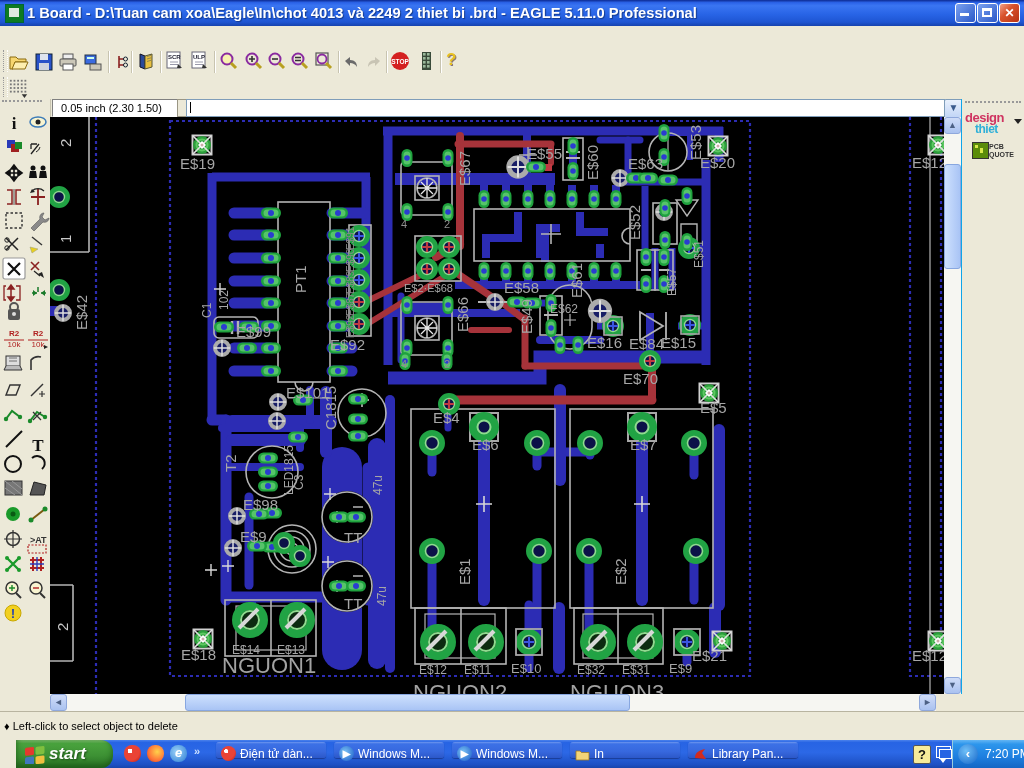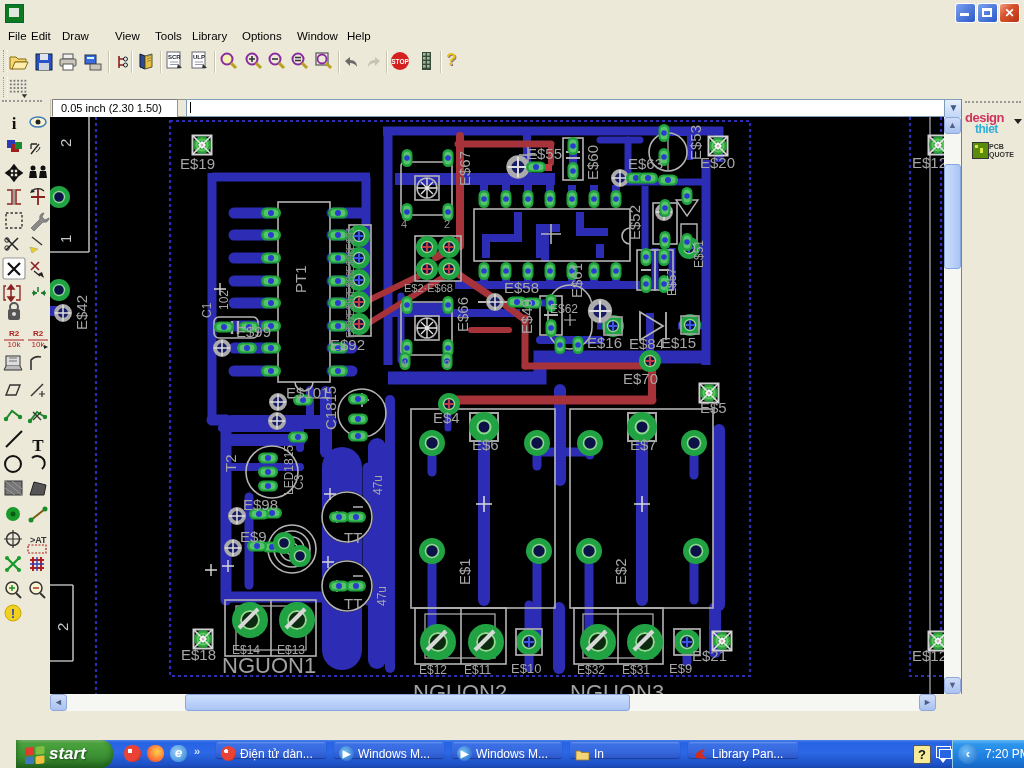--- a/index.html
+++ b/index.html
@@ -50,42 +50,34 @@
 #startb .st{position:absolute;left:33px;top:0;text-shadow:1px 1px 2px #1d4d18;}
 .qicon{position:absolute;top:5px;width:17px;height:17px;border-radius:8px;}
 .tkb{position:absolute;top:2px;height:16px;width:110px;border-radius:3px;background:linear-gradient(180deg,#6f97ef 0%,#3c71e6 12%,#3768de 60%,#2c58c8 100%);color:#fff;font-size:12px;line-height:24px;box-shadow:0 1px 1px #1a3c96;}
 .tkb .ic{position:absolute;left:5px;top:4px;width:15px;height:15px;}
 .tkb .tx{position:absolute;left:24px;top:0;white-space:nowrap;}
 #tray{position:absolute;left:936px;top:0;width:88px;height:28px;background:linear-gradient(180deg,#63b5f4 0%,#2d96ec 15%,#1e7fe0 60%,#1566c4 100%);border-left:1px solid #9cd;color:#fff;font-size:12px;line-height:28px;}
 </style></head>
 <body>
 <div id="scr">
 
+<div class="abs" id="title">
+      <span class="txt">1 Board - D:\Tuan cam xoa\Eagle\In\chot 4013 và 2249 2 thiet bi .brd - EAGLE 5.11.0 Professional</span>
+    </div>
 <div class="abs" id="ticon">
       <i></i>
     </div>
 <div class="abs wbtn" id="bmin">
       <span style="position:absolute;left:4px;top:9px;width:9px;height:3px;background:#fff"></span>
     </div>
 <div class="abs wbtn" id="bmax">
       <span style="position:absolute;left:4px;top:4px;width:10px;height:9px;border:2px solid #fff;border-top-width:3px;box-sizing:border-box"></span>
     </div>
 <div class="abs wbtn" id="bclo">✕</div>
 
-<div class="abs" id="menu">
-<span style="left:8px">File</span>
-      <span style="left:31px">Edit</span>
-      <span style="left:62px">Draw</span>
-      <span style="left:115px">View</span>
-      <span style="left:155px">Tools</span>
-      <span style="left:192px">Library</span>
-      <span style="left:242px">Options</span>
-      <span style="left:297px">Window</span>
-      <span style="left:347px">Help</span>
-</div>
 
 <div class="abs" id="tb1">
       <div class="grip" style="left:3px;top:3px"></div>
 <svg class="ticon" style="left:9px;top:5px" viewBox="0 0 20 20">
         <path d="M1 5h6l2 2h8v3H6l-2 7H1z" fill="#f7d670" stroke="#8a6a10" stroke-width="1"></path>
         <path d="M6 10h13l-3 7H3z" fill="#fdeeb0" stroke="#8a6a10" stroke-width="1"></path>
       </svg>
 <svg class="ticon" style="left:34px;top:5px" viewBox="0 0 20 20">
         <rect x="2" y="2" width="16" height="16" fill="#2952c8" stroke="#123" stroke-width="1"></rect>
         <rect x="6" y="2" width="8" height="6" fill="#dfe4ee"></rect>
@@ -844,20 +836,23 @@
 <div class="sthumb" style="left:0;top:47px;width:17px;height:105px"></div>
 <div class="sbtn" style="left:0;top:560px">▼</div>
 </div>
 <div class="abs" id="hsb">
 <div class="sbtn" style="left:0;top:0">◄</div>
 <div class="sthumb" style="left:135px;top:0;width:445px;height:17px;background:linear-gradient(180deg,#cde0fd,#a9c4f5)"></div>
 <div class="sbtn" style="left:869px;top:0">►</div>
 </div>
 <div class="abs" id="corner"></div>
 
+<div class="abs" id="status">
+      <span class="s">♦ Left-click to select object to delete</span>
+    </div>
 
 <div class="abs" id="task">
 <div id="startb">
         <svg style="position:absolute;left:8px;top:4px" width="22" height="20" viewBox="0 0 22 20">
           <g transform="skewY(-6)">
             <rect x="1" y="4" width="9" height="8" rx="1.5" fill="#e4392e"></rect>
             <rect x="11.5" y="4" width="9" height="8" rx="1.5" fill="#7fbf3f"></rect>
             <rect x="1" y="13.5" width="9" height="8" rx="1.5" fill="#3f77bf"></rect>
             <rect x="11.5" y="13.5" width="9" height="8" rx="1.5" fill="#efc03f"></rect>
           </g>

